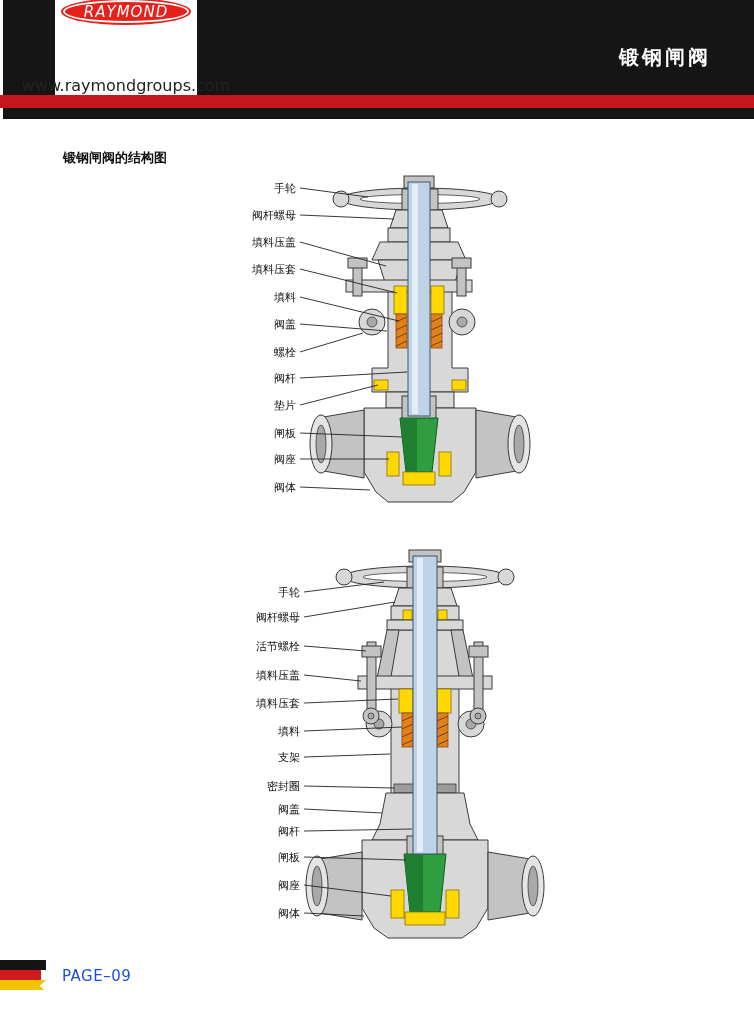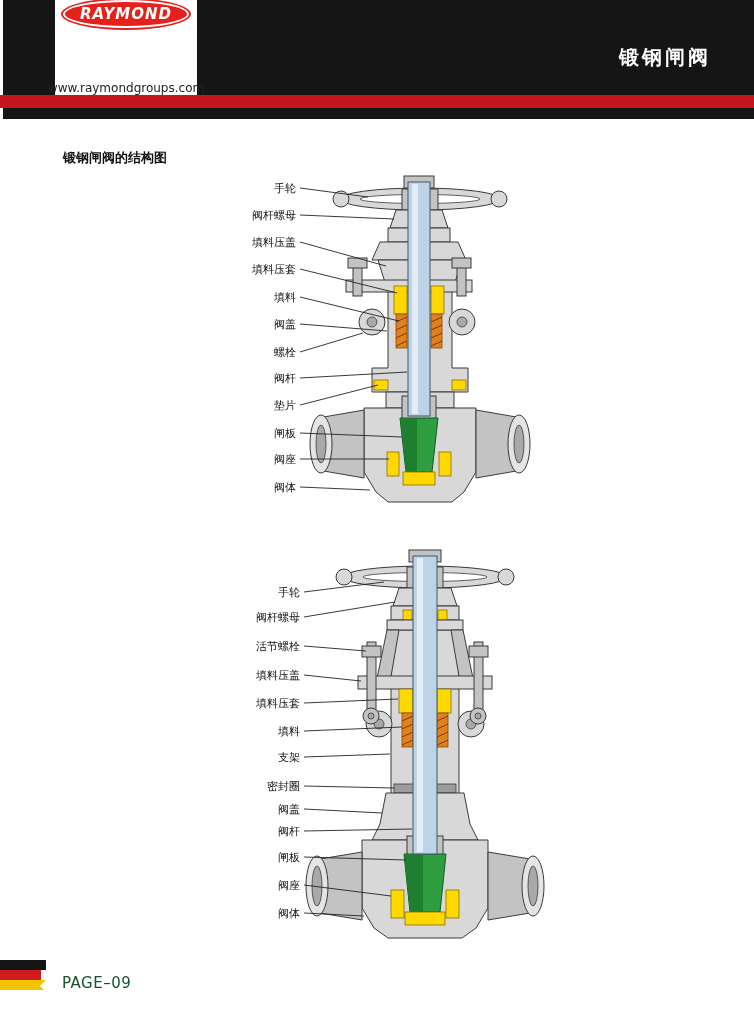--- a/index.html
+++ b/index.html
@@ -6,34 +6,34 @@
   html,body { background:#ffffff; }
   body { width:754px; height:1031px; font-family:"DejaVu Sans", sans-serif; }
   .page { position:relative; width:754px; height:1031px; background:#fff; overflow:hidden; }
 
   
   .header { position:absolute; top:0; left:3px; width:754px; height:119px; background:#151515; }
   .header-title { position:absolute; top:44px; right:46px; color:#fff; font-size:20px; font-weight:bold; letter-spacing:3px; }
   .red-stripe { position:absolute; top:95px; left:0; width:754px; height:13px; background:#c5161d; }
   .logo-panel { position:absolute; top:0; left:55px; width:142px; height:95px; background:#fff; display:flex; flex-direction:column; align-items:center; justify-content:center; gap:5px; }
   .logo-oval { width:126px; height:38px; background:#e5211c; border:2px solid #fff; box-shadow:0 0 0 2px #e5211c; border-radius:50%; display:flex; align-items:center; justify-content:center; }
-  .logo-text { color:#fff; font-weight:bold; font-style:italic; font-size:15px; letter-spacing:1px; }
-  .website { font-size:12px; color:#222;margin-top:48px; }
+  .logo-text { color:#fff; font-weight:normal; font-style:italic; font-size:15px; letter-spacing:1px; }
+  .website { font-size:16px; color:#222;margin-top:48px; }
 
   
   .section-title { position:absolute; top:149px; left:63px; font-size:13px; font-weight:600; color:#111; }
 
   .diagrams { position:absolute; top:0; left:0; }
 
   
   .flag { position:absolute; left:0; top:960px; width:46px; }
   .flag .f-black { width:46px; height:10px; background:#141414; }
   .flag .f-red { width:41px; height:10px; background:#cf1b1b; }
   .flag .f-yellow { width:46px; height:10px; background:#f3c200; clip-path:polygon(0 0,100% 0,86% 60%,96% 100%,0 100%); }
-  .page-label { position:absolute; left:62px; top:967px; font-size:15px; color:#14532d; letter-spacing:0.5px;margin-top:7px; }
+  .page-label { position:absolute; left:62px; top:967px; font-size:15px; color:#1d4ed8; letter-spacing:0.5px; }
 
   
   svg .metal { fill:#d8d8d8; stroke:#3a3a3a; stroke-width:1; }
   svg .metal-dark { fill:#c3c3c3; stroke:#3a3a3a; stroke-width:1; }
   svg .metal-light { fill:#e4e4e4; stroke:#3a3a3a; stroke-width:1; }
   svg .inner { fill:#a9a9a9; stroke:#3a3a3a; stroke-width:0.8; }
   svg .seal { fill:#9c9c9c; stroke:#3a3a3a; stroke-width:0.8; }
   svg .stem { fill:#bed3e6; stroke:#3d566e; stroke-width:1; }
   svg .stem-hi { fill:#e2edf6; stroke:none; }
   svg .yellow { fill:#ffd800; stroke:#8a7000; stroke-width:0.8; }

